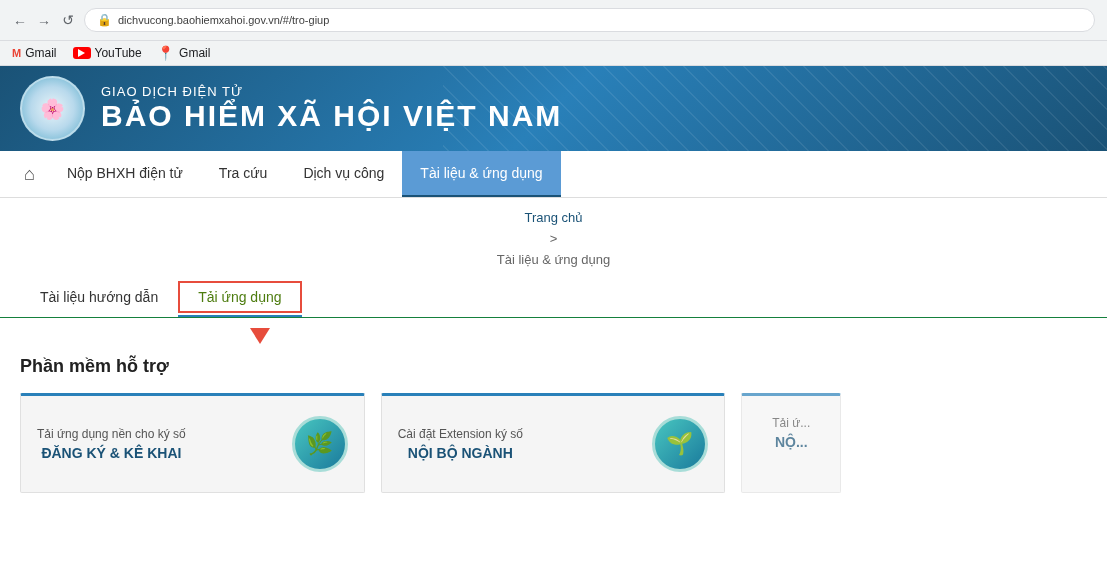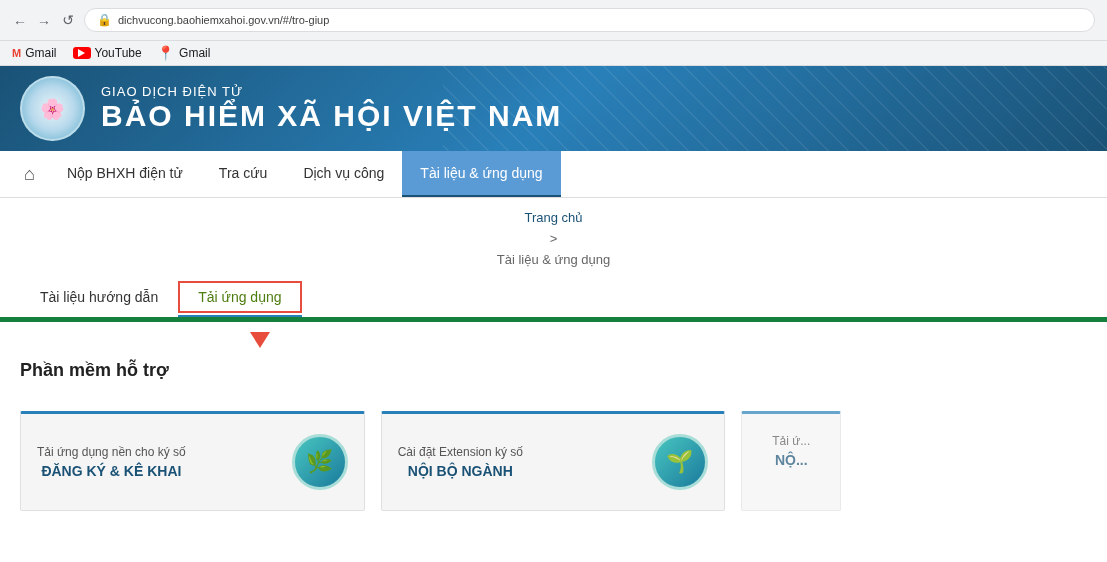--- a/index.html
+++ b/index.html
@@ -73,21 +73,21 @@
       background: #5b9bd5; color: #fff; border-bottom: 2px solid #1a5276;
     }
 
     
     .breadcrumb {
       padding: 12px 20px; font-size: 13px; color: #666; display: flex; align-items: center; gap: 6px; flex-direction: column;
     }
     .breadcrumb a { color: #1a5276; text-decoration: none; cursor: pointer; }
 
     
-    .tabs-section { padding: 0 20px; border-bottom: 5px solid #15803d; }
+    .tabs-section { padding: 0 20px; border-bottom: 1px solid #15803d; }
     .tabs-row { display: flex; align-items: flex-end; gap: 0; }
     .tab-item {
       padding: 10px 20px; font-size: 14px; color: #333; cursor: pointer; position: relative;
       border-bottom: 2px solid transparent;
     }
     .tab-item.active {
       border-bottom: 2px solid #2980b9; color: #4d7c0f; font-weight: normal;
     }
     .tab-active-box {
       position: absolute;
@@ -103,21 +103,21 @@
     .down-arrow {
       width: 0; height: 0;
       border-left: 10px solid transparent;
       border-right: 10px solid transparent;
       border-top: 16px solid #e74c3c;
       display: inline-block;
     }
 
     
     .section-title {
-      padding: 8px 20px 30px; font-size: 18px; font-weight: bold; color: #222;
+      padding: 8px 20px 16px; font-size: 18px; font-weight: bold; color: #222;
     }
 
     
     .cards-section {
       padding: 0 20px 30px; display: flex; gap: 16px; overflow: hidden;
     }
     .card {
       background: #f5f5f5; border: 1px solid #e0e0e0; border-top: 3px solid #2980b9;
       border-radius: 2px; flex: 0 0 calc(33.33% - 11px); padding: 20px 16px;
       display: flex; flex-direction: column; align-items: center; gap: 10px; min-height: 100px;

